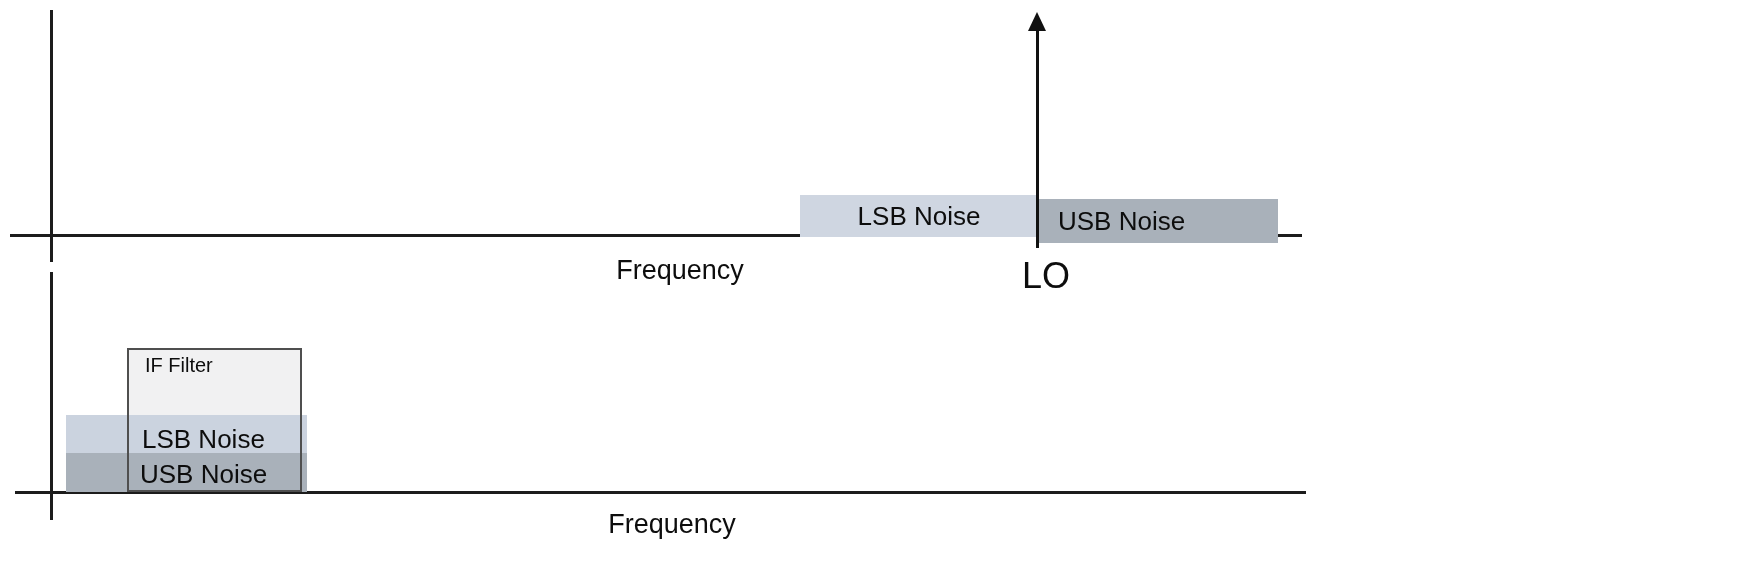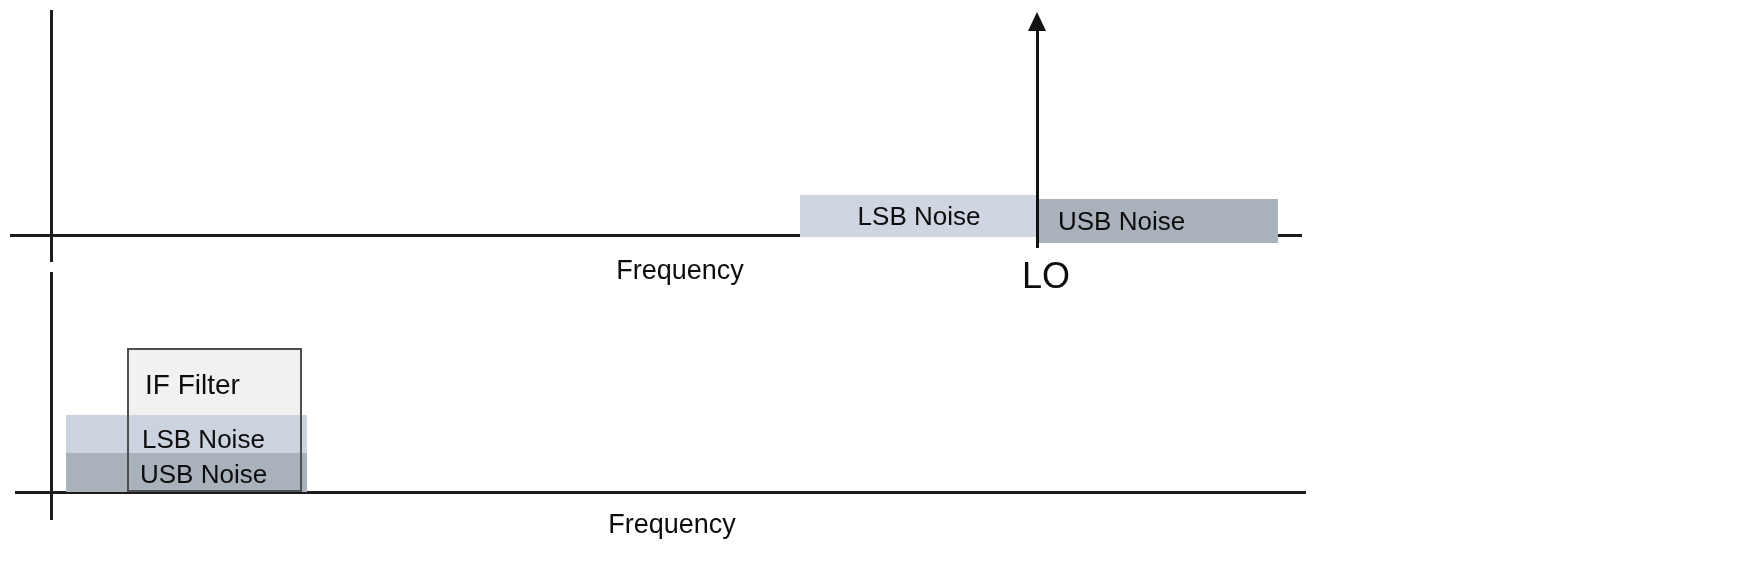--- a/index.html
+++ b/index.html
@@ -85,22 +85,22 @@
   }
   .if-box-border {
     left: 127px; top: 348px; width: 175px; height: 144px;
     border: 2px solid #4f4f4f;
     box-sizing: border-box;
     background: transparent;
     z-index: 3;
   }
 
   .if-filter-label {
-    left: 145px; top: 369px;
-    font-size: 28px;
+    left: 145px; top: 354px;
+    font-size: 20px;
     z-index: 4;
   }
   .lsb-band-label {
     left: 142px; top: 424px;
     font-size: 26px;
     z-index: 4;
   }
   .usb-band-label {
     left: 140px; top: 459px;
     font-size: 26px;

